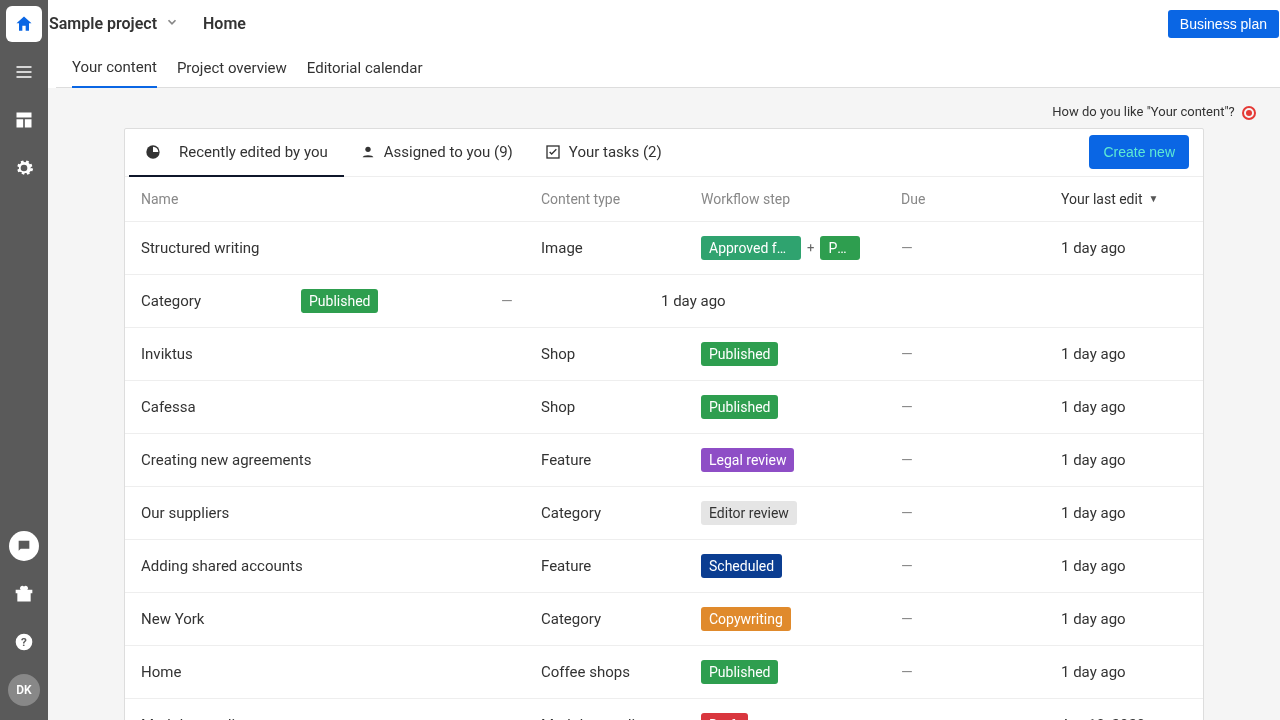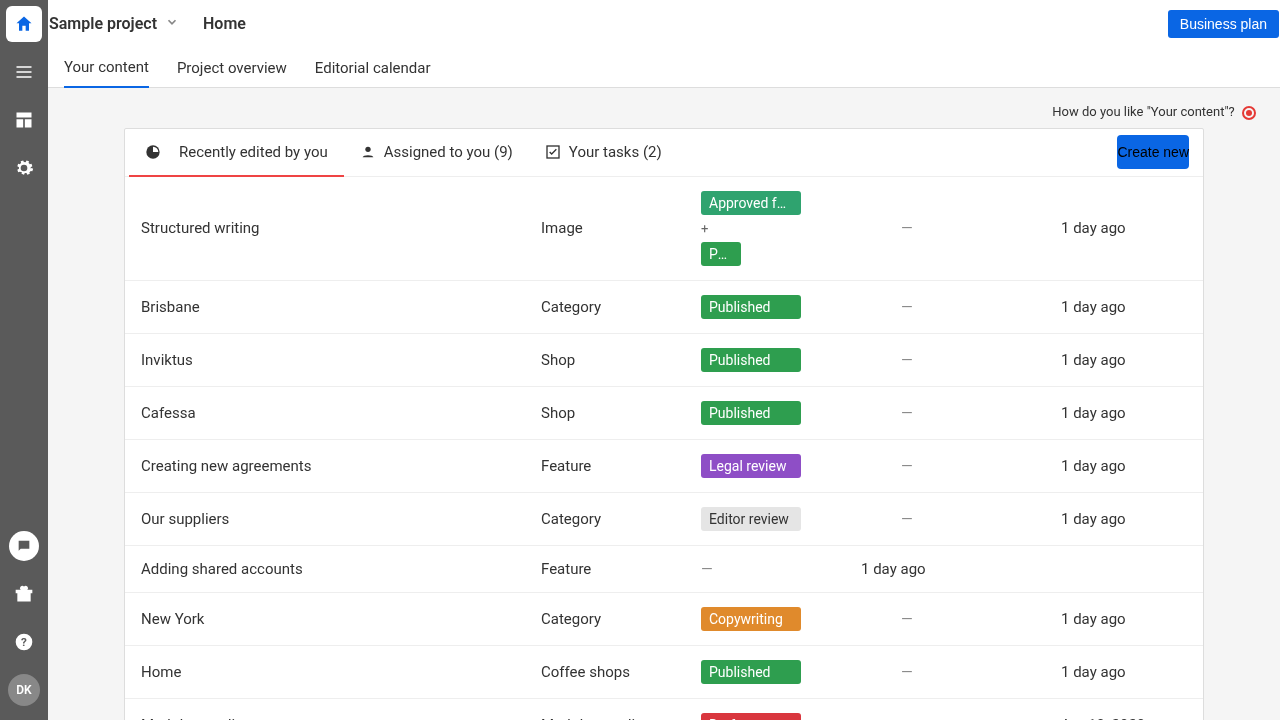--- a/index.html
+++ b/index.html
@@ -11,43 +11,43 @@
 .sb-item { width: 48px; height: 48px; display: flex; align-items: center; justify-content: center; cursor: pointer; color: #fff; }
 .sb-home { width: 36px; height: 36px; background: #fff; border-radius: 6px; display:flex; align-items:center; justify-content:center; color:#0a66e4; margin-bottom:6px;}
 .avatar { width: 32px; height: 32px; border-radius: 50%; background: #888; color: #fff; display:flex; align-items:center; justify-content:center; font-size:12px; font-weight:600;}
 .chat-circle { width:30px; height:30px; border-radius:50%; background:#fff; display:flex; align-items:center; justify-content:center; }
 .main { flex:1; display:flex; flex-direction:column; background:#fff; }
 .topbar { height:48px; display:flex; align-items:center; padding:0 1px; border-bottom:1px solid transparent; }
 .proj-name { font-weight:600; font-size:16px; color:#333; margin-right:8px; }
 .chev { color:#888; margin-right:24px; }
 .home-label { font-weight:600; font-size:16px; color:#333; }
 .plan-btn { margin-left:auto; background:#0a66e4; color:#fff; border:none; padding:6px 12px; border-radius:3px; font-size:14px; cursor:pointer; }
-.tabs-main { height:40px; display:flex; align-items:center; padding:0 16px; gap:28px; border-bottom:1px solid #ddd; background:#fff; }
+.tabs-main { height:40px; display:flex; align-items:center; padding:0 16px; gap:20px; border-bottom:1px solid #ddd; background:#fff;margin-left:8px; }
 .tab-main { font-size:15px; color:#333; cursor:pointer; padding-bottom:10px; margin-top:10px; }
 .tab-main.active { border-bottom:2px solid #0a66e4; }
 .content-area { flex:1; background:#f5f5f5; overflow:auto; position:relative; }
 .feedback { text-align:right; padding:16px 24px 8px 0; font-size:13px; color:#333; }
 .feedback-icon { display:inline-block; width:14px; height:14px; border-radius:50%; border:2px solid #e53935; vertical-align:middle; margin-left:4px; position:relative;}
 .feedback-icon::after{content:""; position:absolute; width:6px; height:6px; background:#e53935; border-radius:50%; top:2px; left:2px;}
 .card { background:#fff; margin:0 auto; width:1080px; border:1px solid #ddd; border-radius:2px; }
 .card-tabs { display:flex; align-items:center; border-bottom:1px solid #eee; padding:0 4px; }
 .ctab { display:flex; align-items:center; gap:8px; padding:14px 16px; font-size:15px; color:#333; cursor:pointer; }
-.ctab.active { border-bottom:2px solid #ef4444; margin-bottom:-1px;gap:18px; }
+.ctab.active { border-bottom:2px solid #0f172a; margin-bottom:-1px;gap:18px; }
 .ctab-icon { width:16px; height:16px; display:inline-flex; align-items:center; justify-content:center;}
-.create-btn { margin-left:auto; margin-right:10px; background:#0a66e4; color:#000000; border:none; padding:9px 0; border-radius:4px; font-size:14px; cursor:pointer; }
+.create-btn { margin-left:auto; margin-right:10px; background:#0a66e4; color:#5eead4; border:none; padding:9px 14px; border-radius:4px; font-size:14px; cursor:pointer; }
 .thead { display:flex; padding:14px 16px; color:#888; font-size:14px; border-bottom:1px solid #eee;}
 .col-name { flex:0 0 400px; }
 .col-type { flex:0 0 160px; }
 .col-wf { flex:0 0 200px; }
 .col-due { flex:0 0 160px; }
 .col-edit { flex:1; text-align:left; display:flex; align-items:center; gap:6px;}
 .row { display:flex; align-items:center; padding:14px 16px; border-bottom:1px solid #eee; font-size:15px; color:#333;}
 .row .col-due { color:#888; }
 .badge { display:inline-block; padding:4px 8px; border-radius:3px; color:#fff; font-size:14px; white-space:nowrap; max-width:100px; overflow:hidden; text-overflow:ellipsis;}
-.badge-row { display:flex; gap:6px;flex-direction:column;}
+.badge-row { display:flex; align-items:center; gap:6px;}
 .plus { color:#666; font-size:13px;}
 .sort-caret { font-size:10px; color:#555;}
 </style>
 </head>
 <body>
 
 <div class="app">
   <div class="sidebar">
     <div class="sidebar-top">
       <div class="sb-home">
@@ -145,37 +145,46 @@
               <svg width="16" height="16" viewBox="0 0 24 24" fill="none" stroke="currentColor" stroke-width="2">
                   <rect x="3" y="3" width="18" height="18"></rect>
                   <path d="M7 12l3 3 7-7"></path>
                 </svg>
             </span>
             <span>Your tasks (2)</span>
           </div>
           <button class="create-btn">Create new</button>
         </div>
 
+        <div class="thead">
+          <div class="col-name">Name</div>
+          <div class="col-type">Content type</div>
+          <div class="col-wf">Workflow step</div>
+          <div class="col-due">Due</div>
+          <div class="col-edit">
+            <span style="color:#333;">Your last edit</span>
+            <span class="sort-caret">▼</span>
+          </div>
+        </div>
 
         <div id="rows">
             <div class="row">
               <div class="col-name">Structured writing</div>
               <div class="col-type">Image</div>
               <div class="col-wf">
                 <div class="badge-row">
                   <span class="badge" style="background: rgb(47, 163, 111);">Approved fo…</span>
                   <span class="plus">+</span>
                   <span class="badge" style="background: rgb(46, 158, 79); max-width: 40px;">Pu…</span>
                 </div>
               </div>
               <div class="col-due">—</div>
               <div class="col-edit">1 day ago</div>
             </div>
             <div class="row">
-              <div class="col-name">Brisbane</div>
               <div class="col-type">Category</div>
               <div class="col-wf">
                 <div class="badge-row">
                   <span class="badge" style="background: rgb(46, 158, 79);">Published</span>
                 </div>
               </div>
               <div class="col-due">—</div>
               <div class="col-edit">1 day ago</div>
             </div>
             <div class="row">
@@ -218,20 +227,25 @@
                 <div class="badge-row">
                   <span class="badge" style="background: #e5e5e5; color: rgb(51, 51, 51);">Editor review</span>
                 </div>
               </div>
               <div class="col-due">—</div>
               <div class="col-edit">1 day ago</div>
             </div>
             <div class="row">
               <div class="col-name">Adding shared accounts</div>
               <div class="col-type">Feature</div>
+              <div class="col-wf">
+                <div class="badge-row">
+                  <span class="badge" style="background: rgb(11, 61, 145);">Scheduled</span>
+                </div>
+              </div>
               <div class="col-due">—</div>
               <div class="col-edit">1 day ago</div>
             </div>
             <div class="row">
               <div class="col-name">New York</div>
               <div class="col-type">Category</div>
               <div class="col-wf">
                 <div class="badge-row">
                   <span class="badge" style="background: rgb(224, 138, 44);">Copywriting</span>
                 </div>

